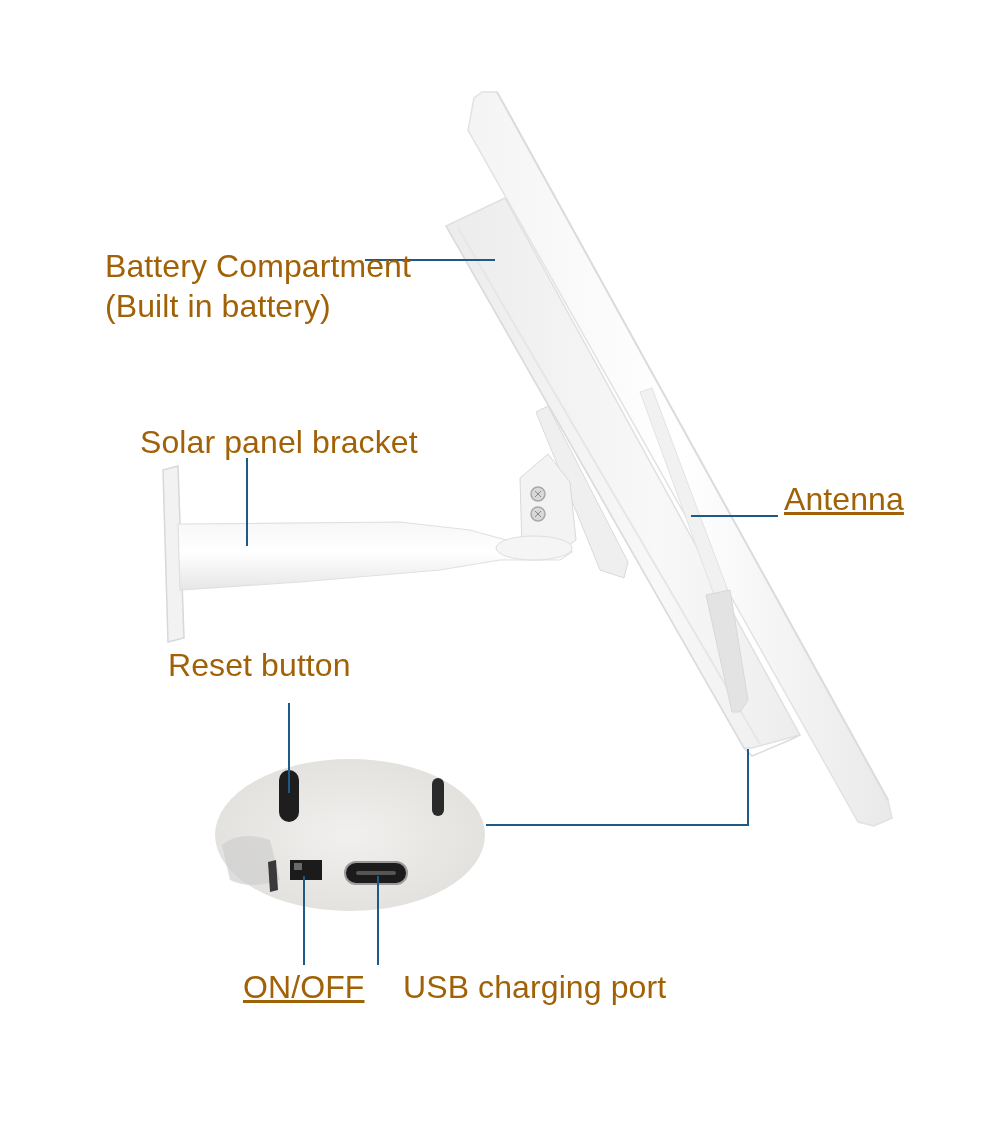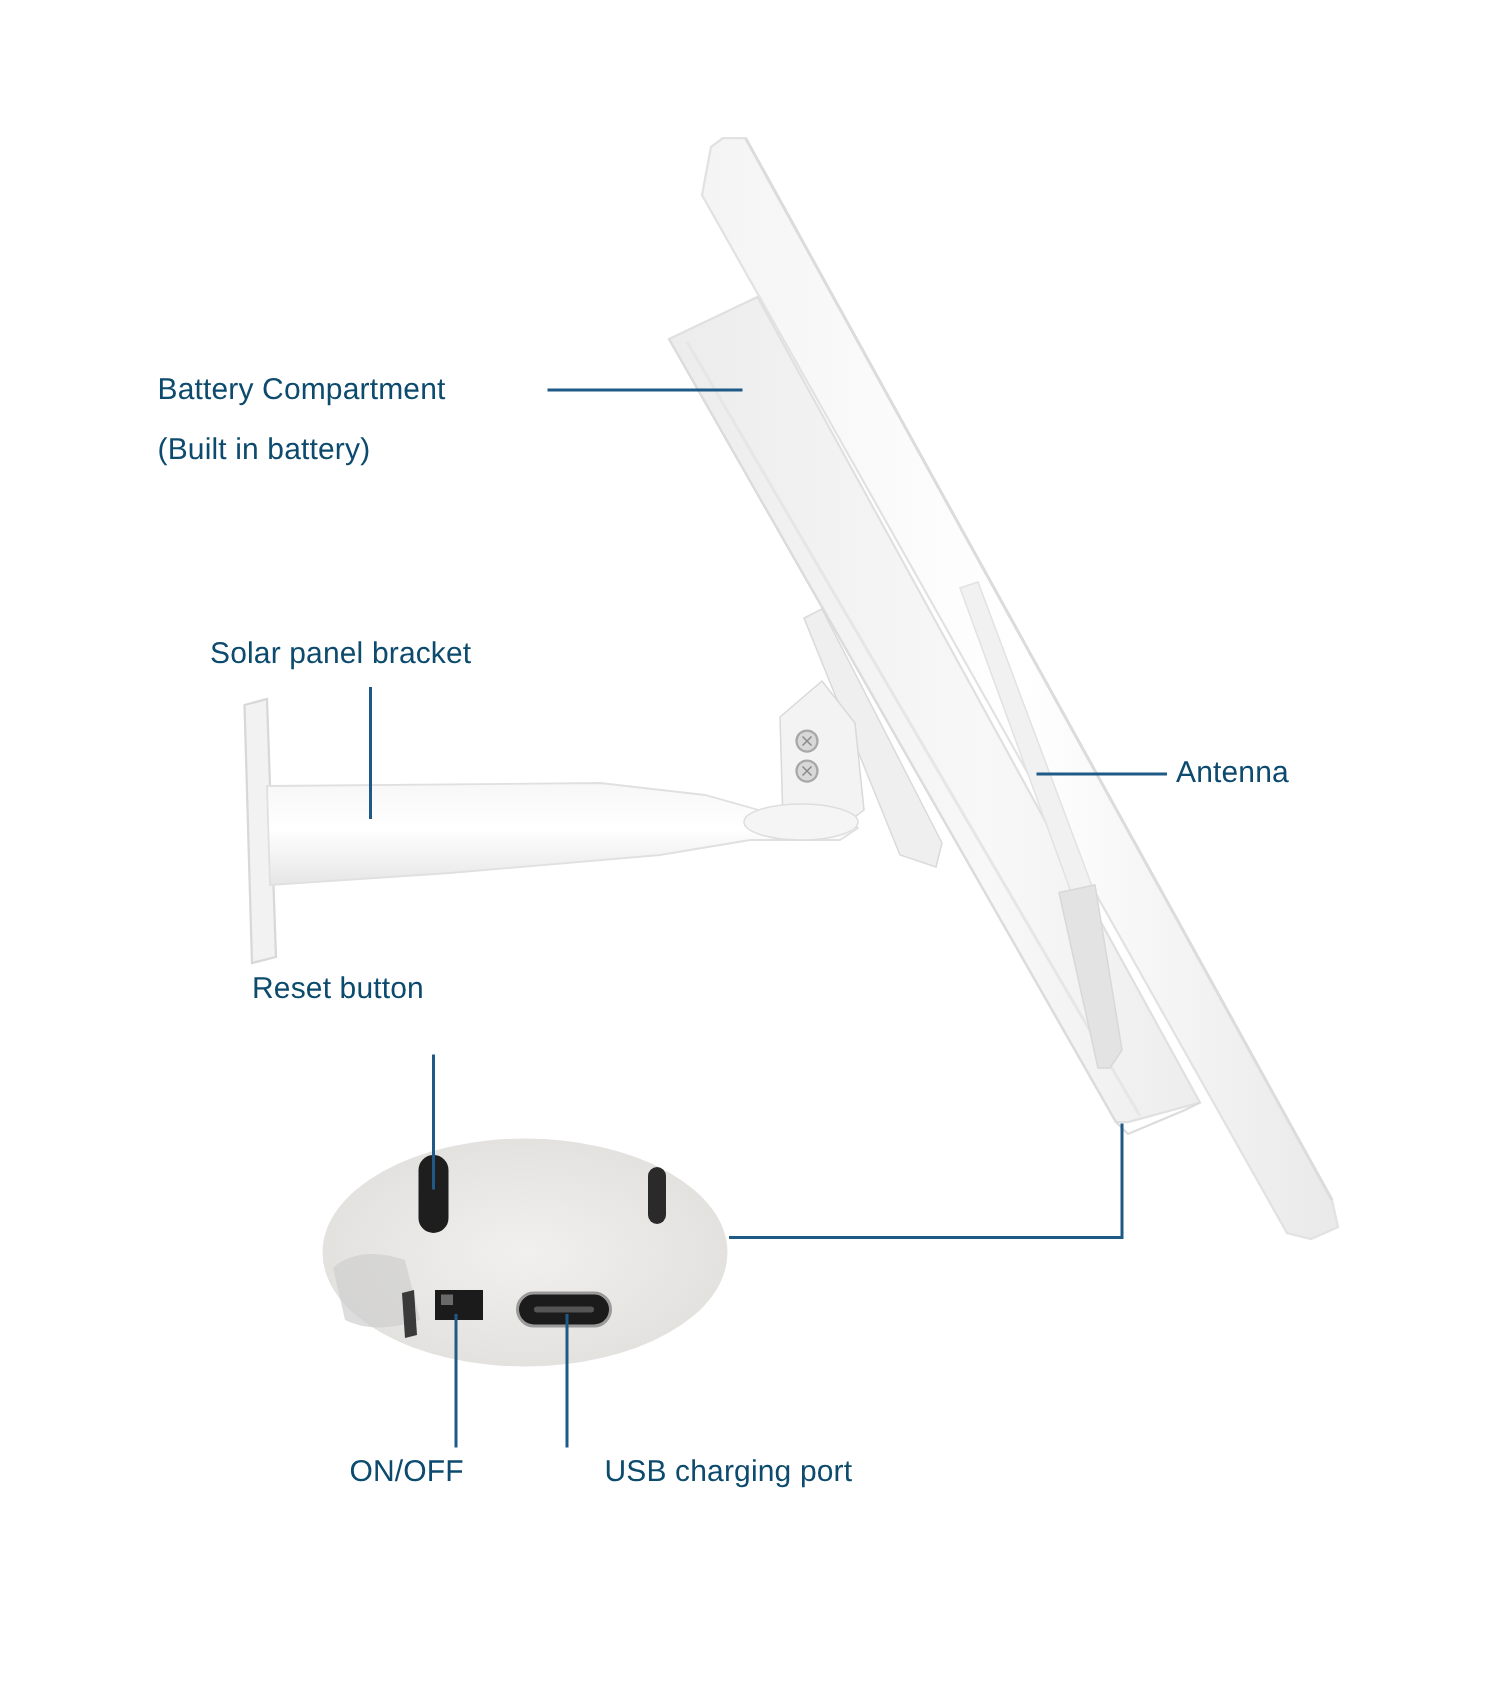--- a/index.html
+++ b/index.html
@@ -1,19 +1,19 @@
 <!DOCTYPE html>
 <html><head>
 <meta charset="utf-8">
 <style>
   html, body { margin: 0; padding: 0; background: #ffffff; }
   body { width: 1000px; height: 1124px; position: relative; overflow: hidden;
          font-family: "Liberation Sans", sans-serif; color: #222; }
   #stage { position: absolute; left: 0; top: 0; width: 1000px; height: 1124px; }
-  .label { position: absolute; font-size: 20px; line-height: 1; white-space: nowrap; color: #0c4a6e; letter-spacing: 0.1px; }
+  .label { position: absolute; font-size: 32px; line-height: 1; white-space: nowrap; color: #a16207; letter-spacing: 0.1px; }
   svg { position: absolute; left: 0; top: 0; }
 </style>
 </head>
 <body>
 
 <div id="stage">
 
   <svg width="1000" height="1124" viewBox="0 0 1000 1124">
     <defs>
       <linearGradient id="panelFace" x1="0" y1="0" x2="1" y2="0">
@@ -90,17 +90,17 @@
       <line x1="289" y1="703" x2="289" y2="793"></line>
       <line x1="304" y1="876" x2="304" y2="965"></line>
       <line x1="378" y1="876" x2="378" y2="965"></line>
       <polyline points="486,825 748,825 748,749"></polyline>
     </g>
   </svg>
 
   <div class="label" style="left:105px; top:250px;">Battery Compartment</div>
   <div class="label" style="left:105px; top:290px;text-align:center;">(Built in battery)</div>
   <div class="label" style="left:112px; top:426px;margin-left:28px;">Solar panel bracket</div>
-  <div class="label" style="left:784px; top:505px;">Antenna</div>
+  <div class="label" style="left:784px; top:483px;text-decoration:underline;">Antenna</div>
   <div class="label" style="left:168px; top:649px;">Reset button</div>
-  <div class="label" style="left:233px; top:971px;">ON/OFF</div>
+  <div class="label" style="left:243px; top:971px;text-decoration:underline;">ON/OFF</div>
   <div class="label" style="left:355px; top:971px;margin-left:48px;">USB charging port</div>
 </div>
 
 </body></html>

